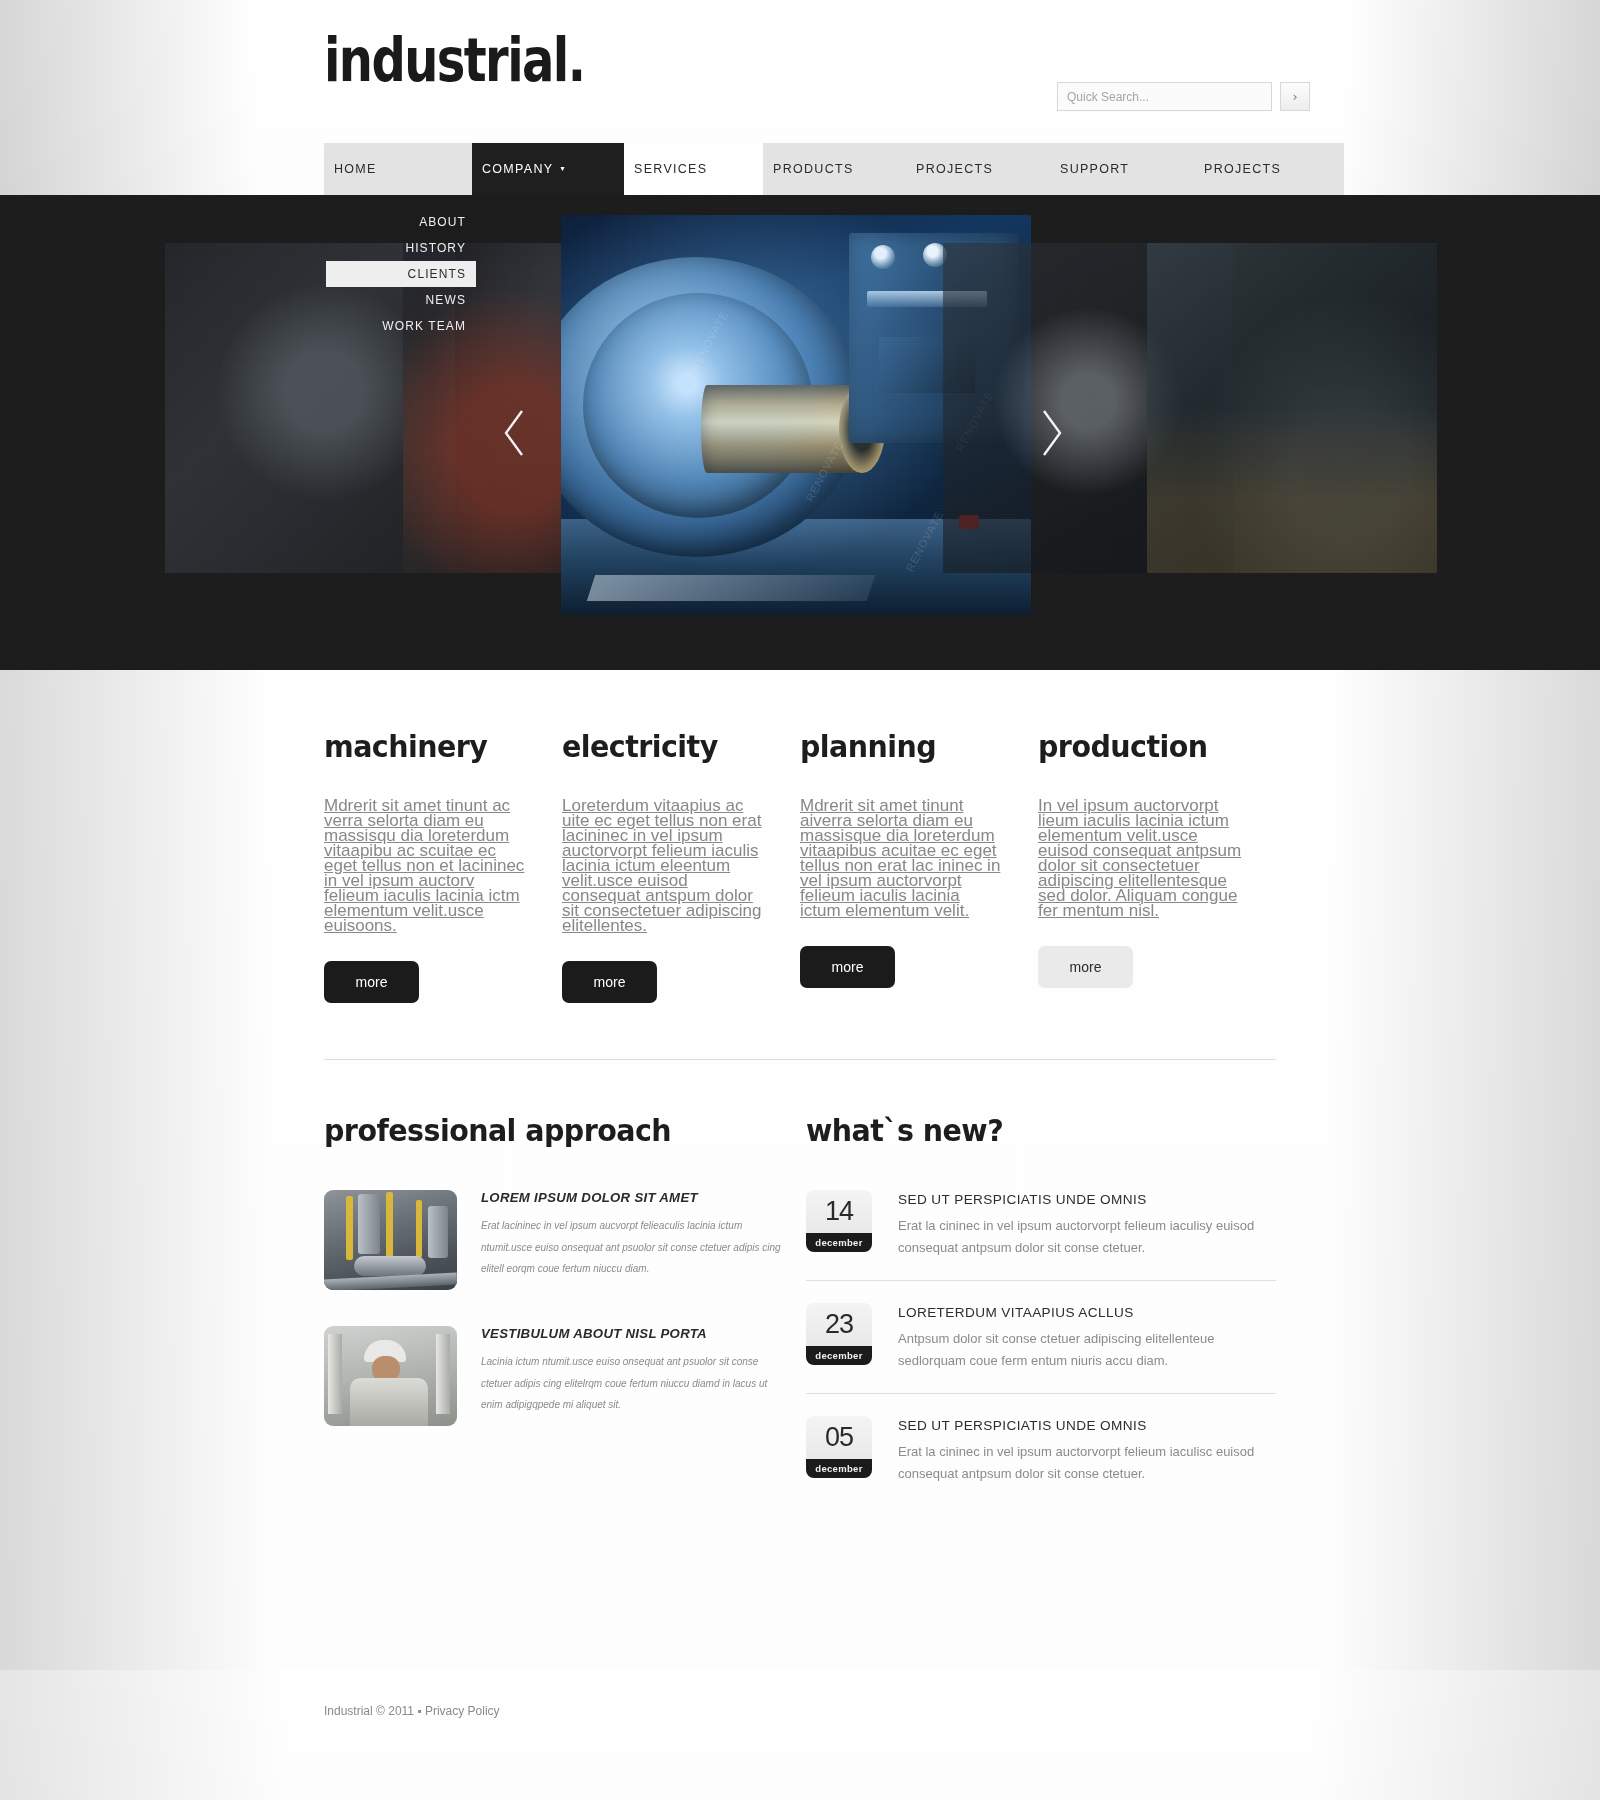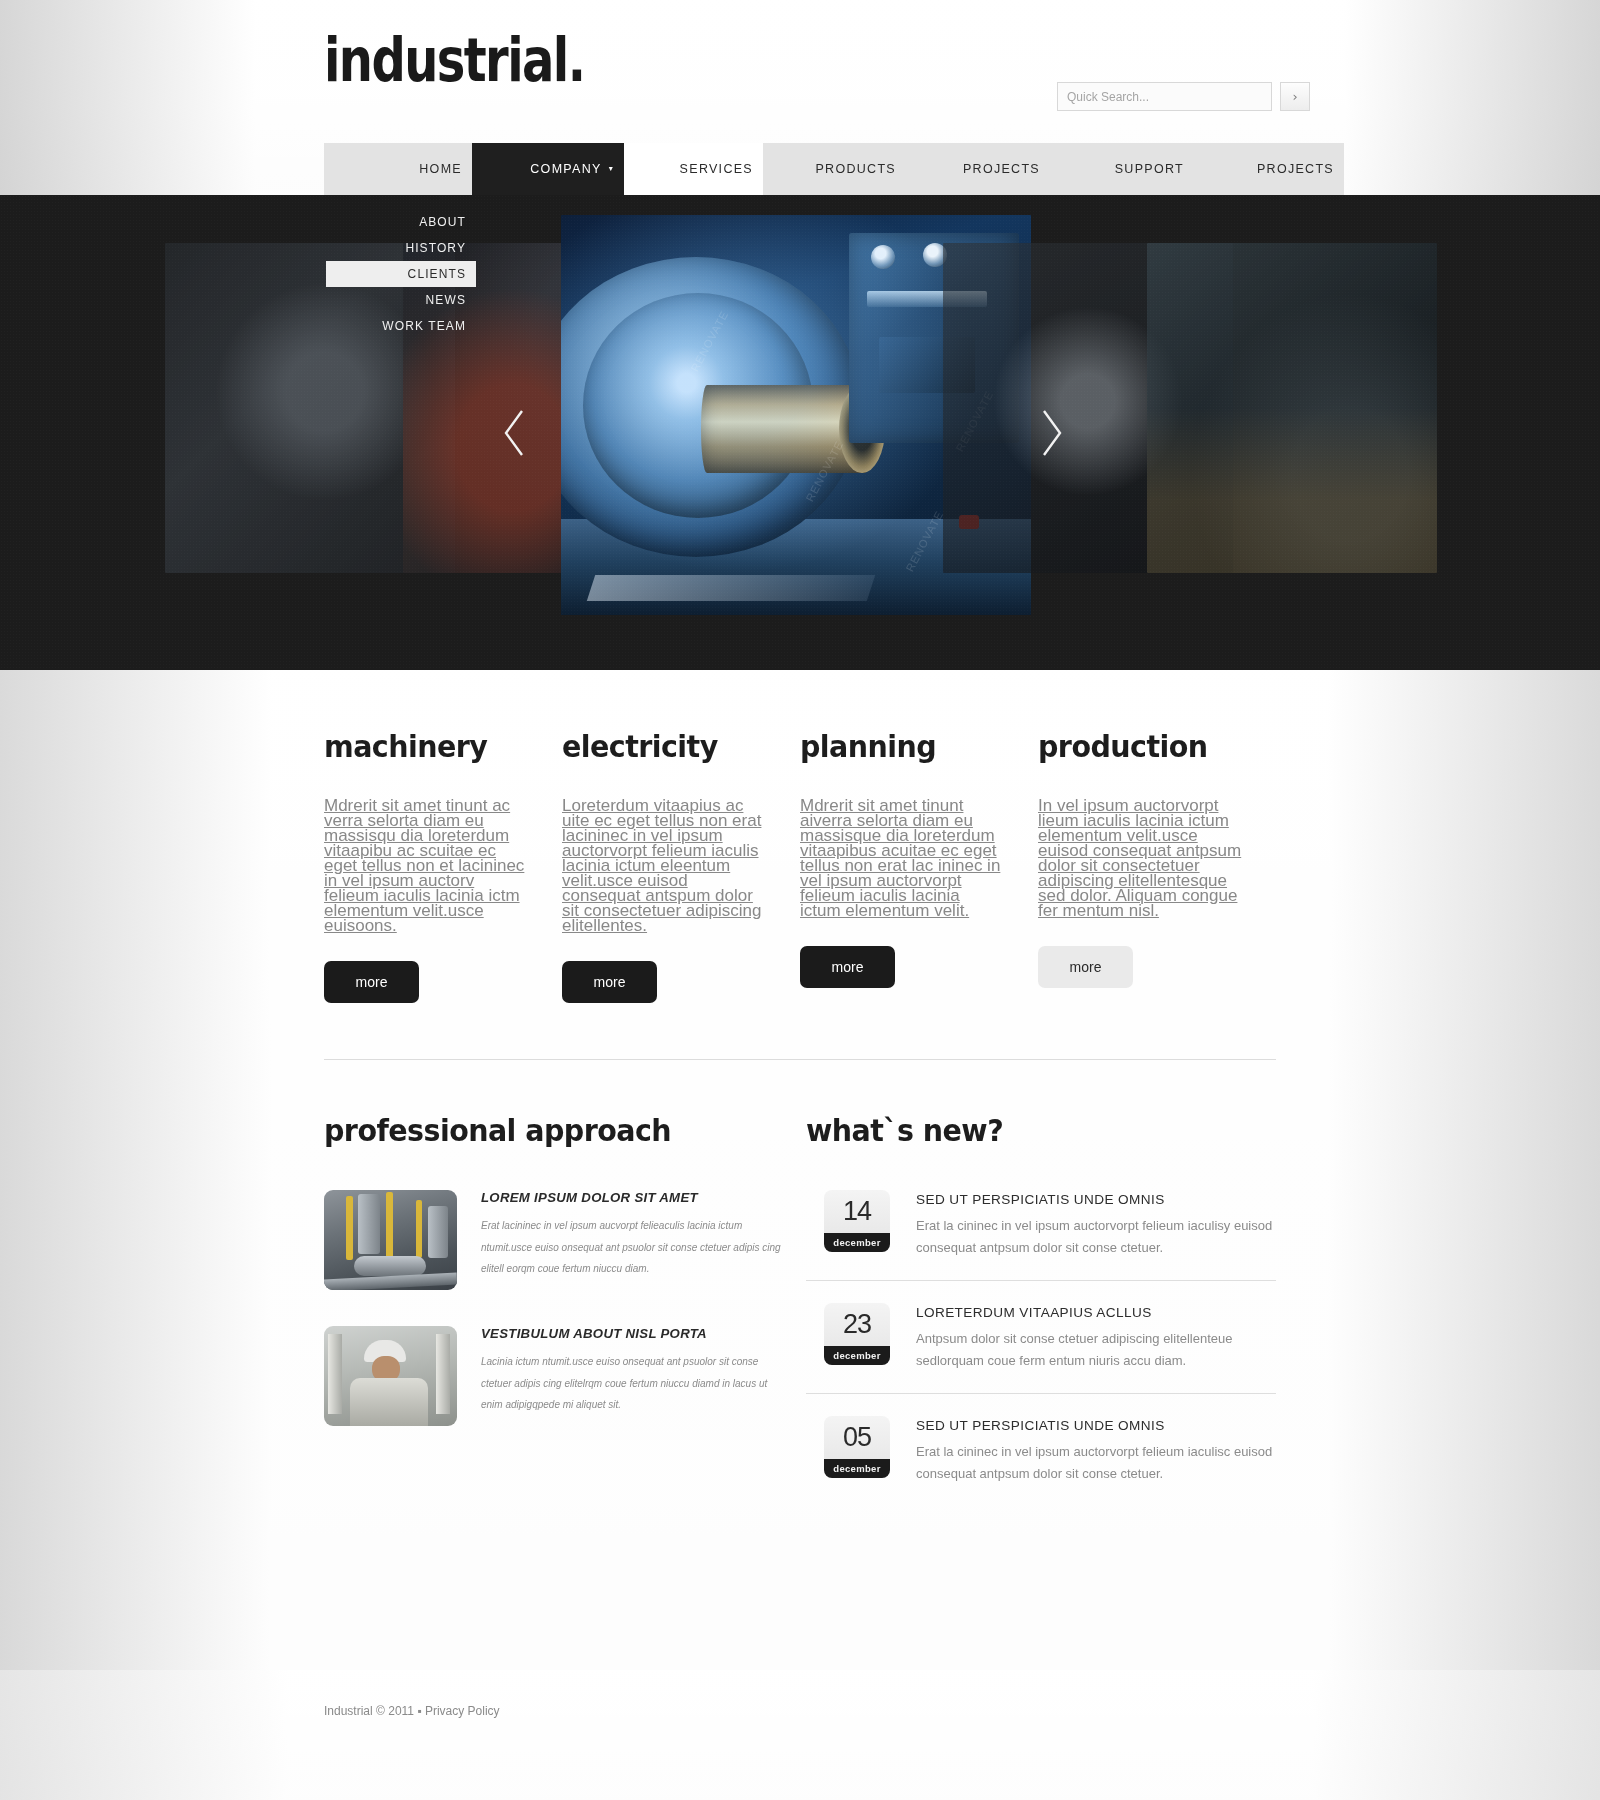--- a/index.html
+++ b/index.html
@@ -82,21 +82,21 @@
     position: absolute;
     left: 34px;
     top: 143px;
     display: flex;
     height: 52px;
     z-index: 30;
   }
   .nav-item {
     display: flex;
     align-items: center;
-    justify-content: flex-end;
+    justify-content: flex-start;
     padding: 0 10px;
     height: 52px;
     font-size: 12.5px;
     letter-spacing: 1.3px;
     color: #2b2b2b;
     font-family: "Liberation Sans", sans-serif;
     background: #e3e3e3;
     cursor: pointer;
     position: relative;
     white-space: nowrap;
@@ -500,21 +500,20 @@
     color: #8b8b8b;
     width: 300px;
     font-family: "Liberation Sans", sans-serif;
   }
 
   .news-item {
     display: flex;
     padding-bottom: 22px;
     margin-bottom: 22px;
     border-bottom: 1px solid #dedede;
-    justify-content: flex-end;
   }
   .news-item:last-child { border-bottom: none; }
   .date-box {
     width: 66px;
     flex: 0 0 66px;
     margin-right: 26px;
     border-radius: 8px;
     overflow: hidden;
     background: linear-gradient(to bottom,#f4f4f4,#e4e4e4);
     text-align: center;

